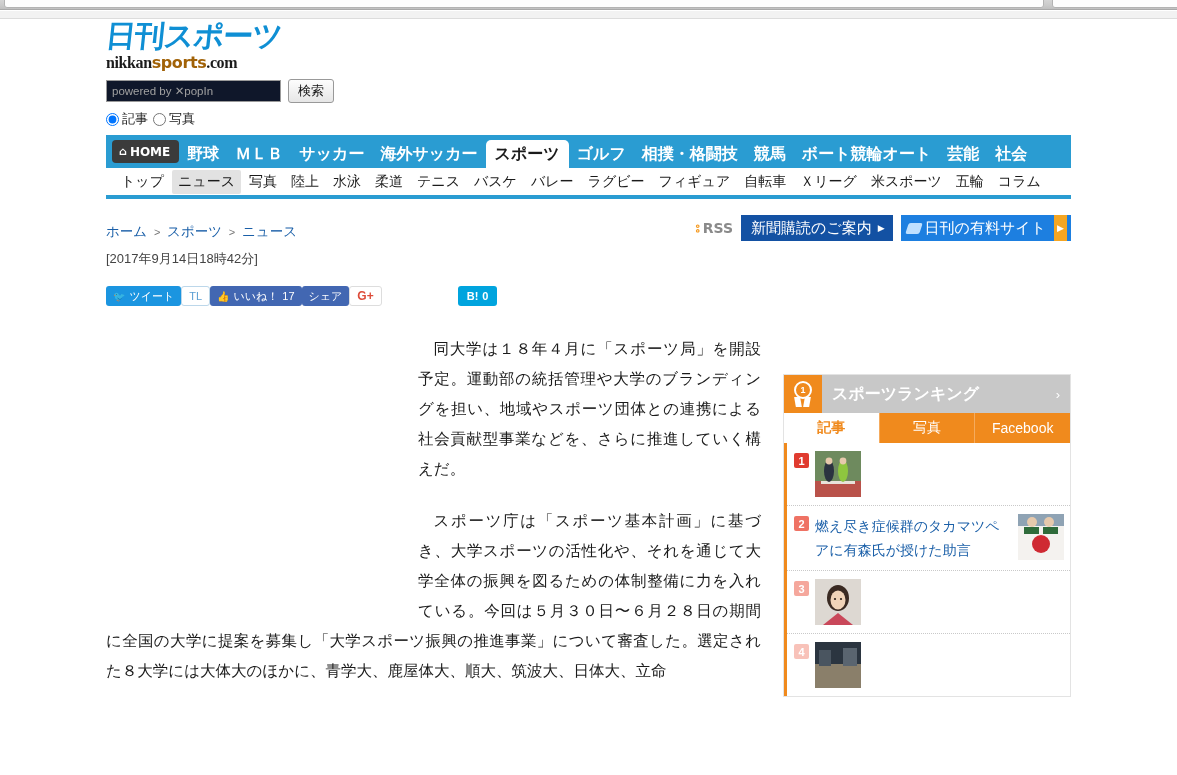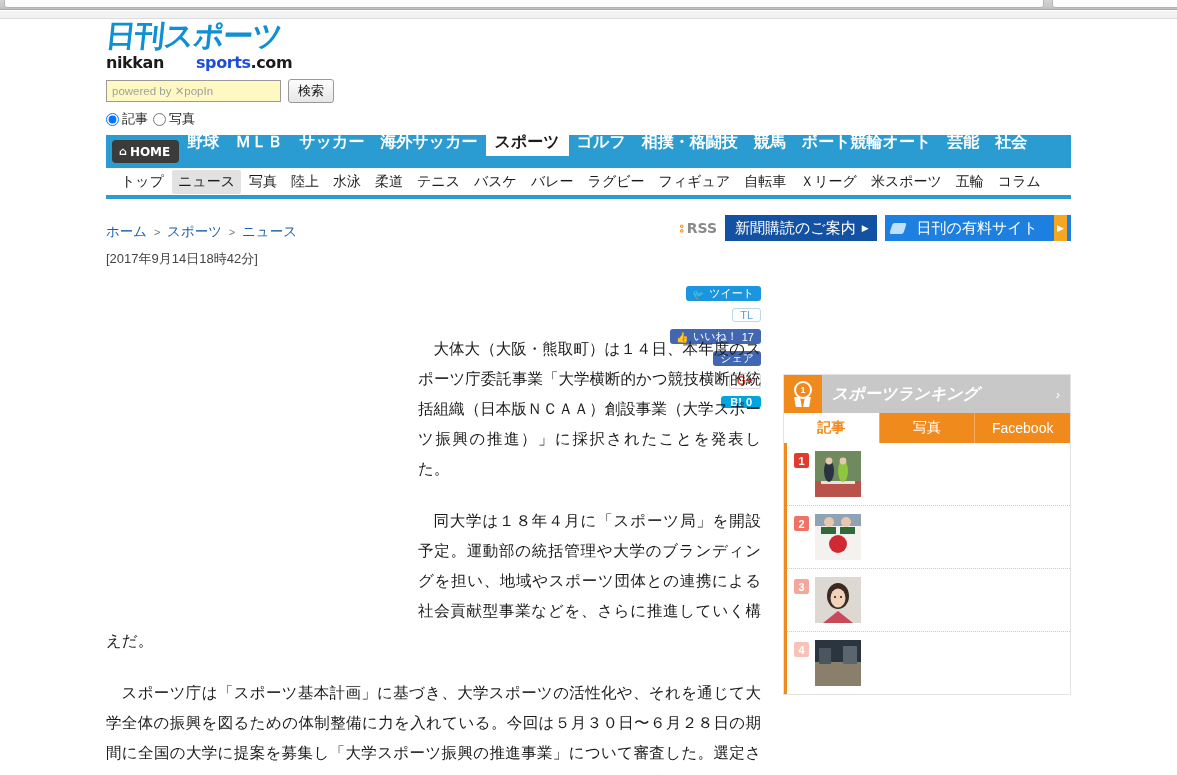--- a/index.html
+++ b/index.html
@@ -39,28 +39,28 @@
     font-size: 30px; font-weight: bold; color: #0f8fd4;
     letter-spacing: -1px; line-height: 34px;
     font-family: "DejaVu Sans", sans-serif;
     transform: skewX(-6deg);
   }
   .logo-sub {
     font-size: 16px; font-weight: bold; line-height: 17px;
     margin-top: 1px; letter-spacing: -0.4px;
     font-family: "DejaVu Sans", sans-serif;
   }
-  .logo-sub .k { color: #1b1b1b; }
-  .logo-sub .s { color: #1d4ed8; margin-left: 32px; }
+  .logo-sub .k { color: #1b1b1b; font-family: Liberation Serif, serif; }
+  .logo-sub .s { color: #a16207; }
 
   .search-row { position: absolute; left: 0; top: 60px; display: flex; align-items: center; gap: 7px; }
   .search-input {
     width: 175px; height: 22px; border: 1px solid #9a9a9a;
     font-size: 11.5px; color: #8c8c8c; padding: 0 5px;
-    background: #fef9c3; font-family: "Liberation Sans", sans-serif;
+    background: #0f172a; font-family: "Liberation Sans", sans-serif;
   }
   .search-input::placeholder { color: #a0a0a0; }
   .search-btn {
     height: 24px; padding: 0 9px;
     background: linear-gradient(to bottom,#fdfdfd,#e6e6e6);
     border: 1px solid #999; border-radius: 3px;
     font-size: 13px; color: #111; cursor: pointer;
     font-family: "Liberation Sans", sans-serif;
   }
   .radio-row { position: absolute; left: 0; top: 91px; display: flex; align-items: center; gap: 5px; font-size: 13px; color: #1b1b1b; }
@@ -97,21 +97,21 @@
   .home-btn {
     background: #3b3b3b; color: #fff; border-radius: 4px;
     height: 23px; padding: 0 9px 0 7px; margin-bottom: 5px;
     display: inline-flex; align-items: center; gap: 3px;
     font-size: 12px; font-weight: bold; text-decoration: none;
     font-family: "DejaVu Sans", sans-serif;
   }
   .home-ico { font-size: 11px; line-height: 1; }
   .gnav-item {
     color: #fff; font-size: 16px; font-weight: bold; text-decoration: none;
-    padding: 0 8px; height: 28px; line-height: 28px; margin-bottom: 12px;
+    padding: 0 8px; height: 28px; line-height: 28px; margin-bottom: 0;
     white-space: nowrap;
   }
   .gnav-item.active {
     background: #fff; color: #1b1b1b;
     border-radius: 5px 5px 0 0; padding: 0 9px;
   }
 
   
   .subnav {
     width: 965px; height: 31px; background: #fff;
@@ -140,21 +140,21 @@
   .rss-ico { color: #f59b23; font-size: 13px; }
   .blue-btn {
     background: #1351a3; color: #fff; font-size: 15px;
     height: 26px; line-height: 26px; padding: 0 8px 0 10px;
     text-decoration: none; display: inline-flex; align-items: center; gap: 6px;
   }
   .blue-btn .chev { font-size: 9px; }
   .cyan-btn {
     background: #1d7fe0; color: #fff; font-size: 15px;
     height: 26px; line-height: 26px; padding: 0 4px 0 6px;
-    text-decoration: none; display: inline-flex; align-items: center; gap: 12px;
+    text-decoration: none; display: inline-flex; align-items: center; gap: 4px;
     position: relative;
   }
   .cyan-btn .tag-ico {
     display: inline-block; width: 14px; height: 11px;
     background: #bfe0ff; transform: skewX(-18deg); border-radius: 2px;
   }
   .cyan-btn .cap {
     background: #f5a623; color: #fff; width: 13px; height: 26px;
     display: inline-flex; align-items: center; justify-content: center;
     font-size: 9px; margin-left: 4px;
@@ -164,21 +164,21 @@
   .content { display: flex; width: 965px; gap: 22px; }
   .main-col { width: 655px; position: relative; }
   .side-col { width: 288px; position: relative; }
 
   h1.headline {
     font-size: 24px; font-weight: bold; color: #111; margin: 8px 0 0 0;
     line-height: 32px; letter-spacing: 0px;
   }
   .pubdate { font-size: 13px; color: #444; margin: 9px 0 12px 0; }
 
-  .share-row { display: flex; align-items: flex-end; gap: 7px; margin-top: 18px; height: 22px; flex-direction: column; }
+  .share-row { display: flex; align-items: flex-start; margin-top: 18px; height: 22px; }
   .sbtn {
     height: 20px; display: inline-flex; align-items: center; gap: 4px;
     font-size: 11px; color: #fff; border-radius: 3px; padding: 0 7px;
     text-decoration: none; white-space: nowrap; cursor: pointer;
     font-family: "Liberation Sans", sans-serif;
   }
   .sbtn-tw { background: #1b95e0; }
   .sbtn-tl { background: #fff; color: #5b9fd4; border: 1px solid #bcd7ea; font-size: 11px; }
   .sbtn-like { background: #4267b2; }
   .sbtn-share { background: #4267b2; }
@@ -210,21 +210,21 @@
     display: flex; align-items: center; justify-content: center;
     font-size: 9px; font-weight: bold; color: #fff;
   }
   .medal-glyph .rb1, .medal-glyph .rb2 {
     position: absolute; bottom: 0; width: 6px; height: 10px; background: #fff;
   }
   .medal-glyph .rb1 { left: 3px; transform: skewX(10deg); }
   .medal-glyph .rb2 { left: 12px; transform: skewX(-10deg); }
   .rank-title {
     flex: 1; background: #c8c8c8; color: #fff; font-size: 16px; font-weight: bold;
-    display: flex; align-items: center; padding: 4px 10px; font-style: italic;
+    display: flex; align-items: center; padding: 4px 10px;
   }
   .rank-title .more { margin-left: auto; font-size: 13px; font-weight: normal; }
 
   .rank-tabs { display: flex; height: 30px; background: #f08a1d; }
   .rank-tabs .tab {
     flex: 1; display: flex; align-items: center; justify-content: center;
     color: #fff; font-size: 14px; text-decoration: none;
     border-left: 1px solid #f5ab5d;
   }
   .rank-tabs .tab:first-child { border-left: none; }
@@ -413,21 +413,20 @@
         <a class="sbtn sbtn-share">シェア</a>
         <a class="sbtn sbtn-gplus">G+</a>
         <a class="sbtn sbtn-hatena">
           <span>B!</span>
           <span>0</span>
         </a>
       </div>
 
       <div class="art-body">
         <div class="float-gap"></div>
-        <p class="art-p indent">大体大（大阪・熊取町）は１４日、本年度のスポーツ庁委託事業「大学横断的かつ競技横断的統括組織（日本版ＮＣＡＡ）創設事業（大学スポーツ振興の推進）」に採択されたことを発表した。</p>
         <p class="art-p indent">同大学は１８年４月に「スポーツ局」を開設予定。運動部の統括管理や大学のブランディングを担い、地域やスポーツ団体との連携による社会貢献型事業などを、さらに推進していく構えだ。</p>
         <p class="art-p indent">スポーツ庁は「スポーツ基本計画」に基づき、大学スポーツの活性化や、それを通じて大学全体の振興を図るための体制整備に力を入れている。今回は５月３０日〜６月２８日の期間に全国の大学に提案を募集し「大学スポーツ振興の推進事業」について審査した。選定された８大学には大体大のほかに、青学大、鹿屋体大、順大、筑波大、日体大、立命</p>
       </div>
     </div>
 
     <div class="side-col">
       <div class="rank-box">
 
         <div class="rank-head">
           <div class="rank-medal">
@@ -461,20 +460,21 @@
                 <ellipse cx="14" cy="20" rx="5" ry="11" fill="#2b3340"></ellipse>
                 <ellipse cx="28" cy="20" rx="5" ry="11" fill="#8ec63f"></ellipse>
                 <circle cx="14" cy="10" r="3.4" fill="#e6c9ac"></circle>
                 <circle cx="28" cy="10" r="3.4" fill="#e6c9ac"></circle>
               </svg>
             </span>
           </a>
 
           <a class="rank-item">
             <span class="rank-num n2">2</span>
+            <span class="rank-text">燃え尽き症候群のタカマツペアに有森氏が授けた助言</span>
             <span class="rank-thumb">
               <svg class="ph" viewBox="0 0 46 46">
                 <rect width="46" height="46" fill="#8fa3b4"></rect>
                 <rect y="12" width="46" height="34" fill="#f4f2ef"></rect>
                 <circle cx="23" cy="30" r="9" fill="#cf2a33"></circle>
                 <circle cx="14" cy="8" r="5" fill="#e6c9ac"></circle>
                 <circle cx="31" cy="8" r="5" fill="#e6c9ac"></circle>
                 <rect x="6" y="13" width="15" height="7" fill="#2f6b3a"></rect>
                 <rect x="25" y="13" width="15" height="7" fill="#2f6b3a"></rect>
               </svg>

